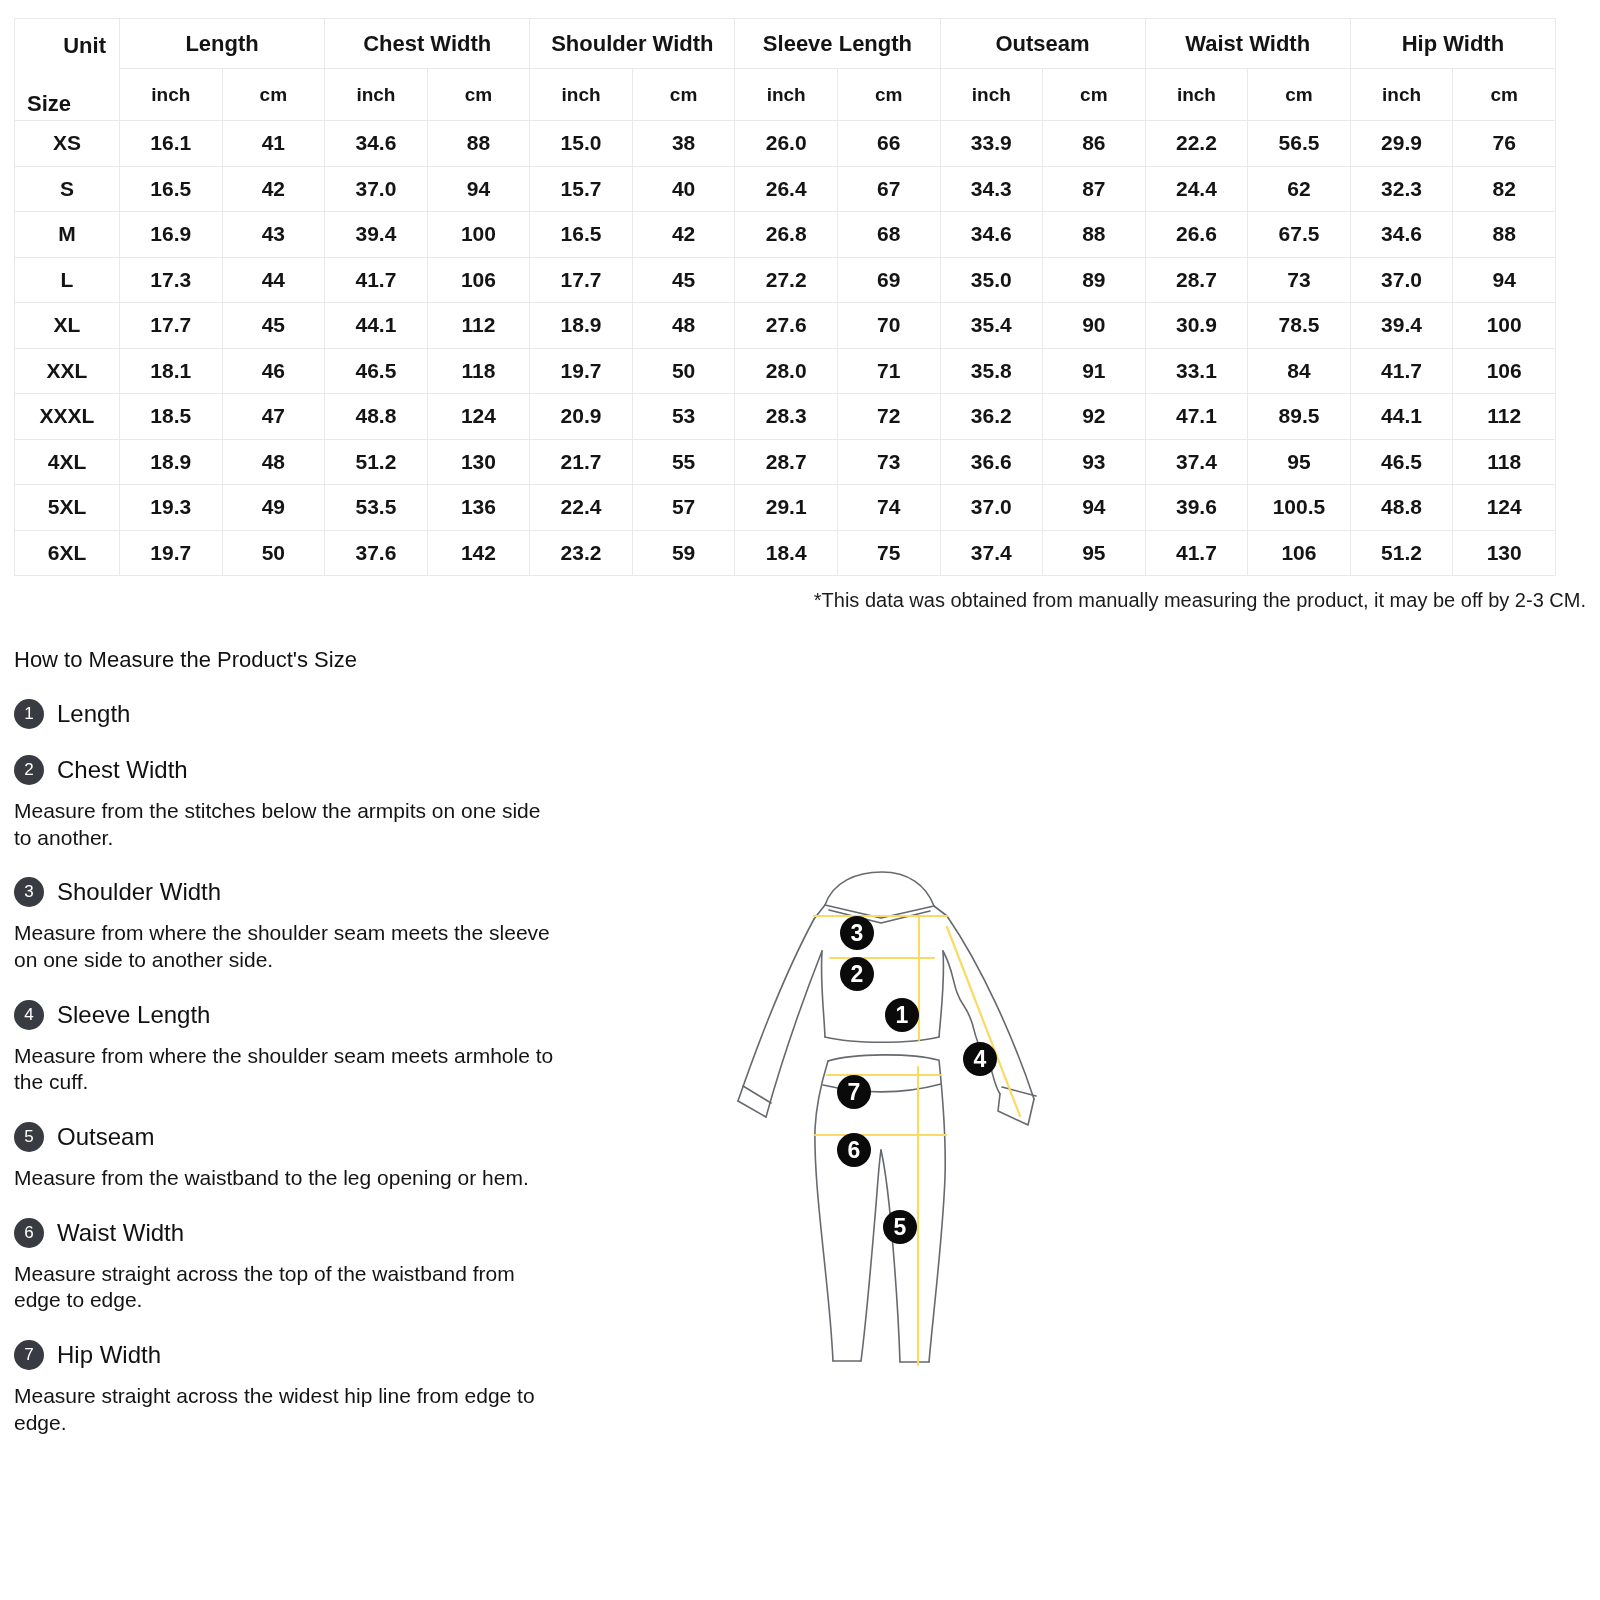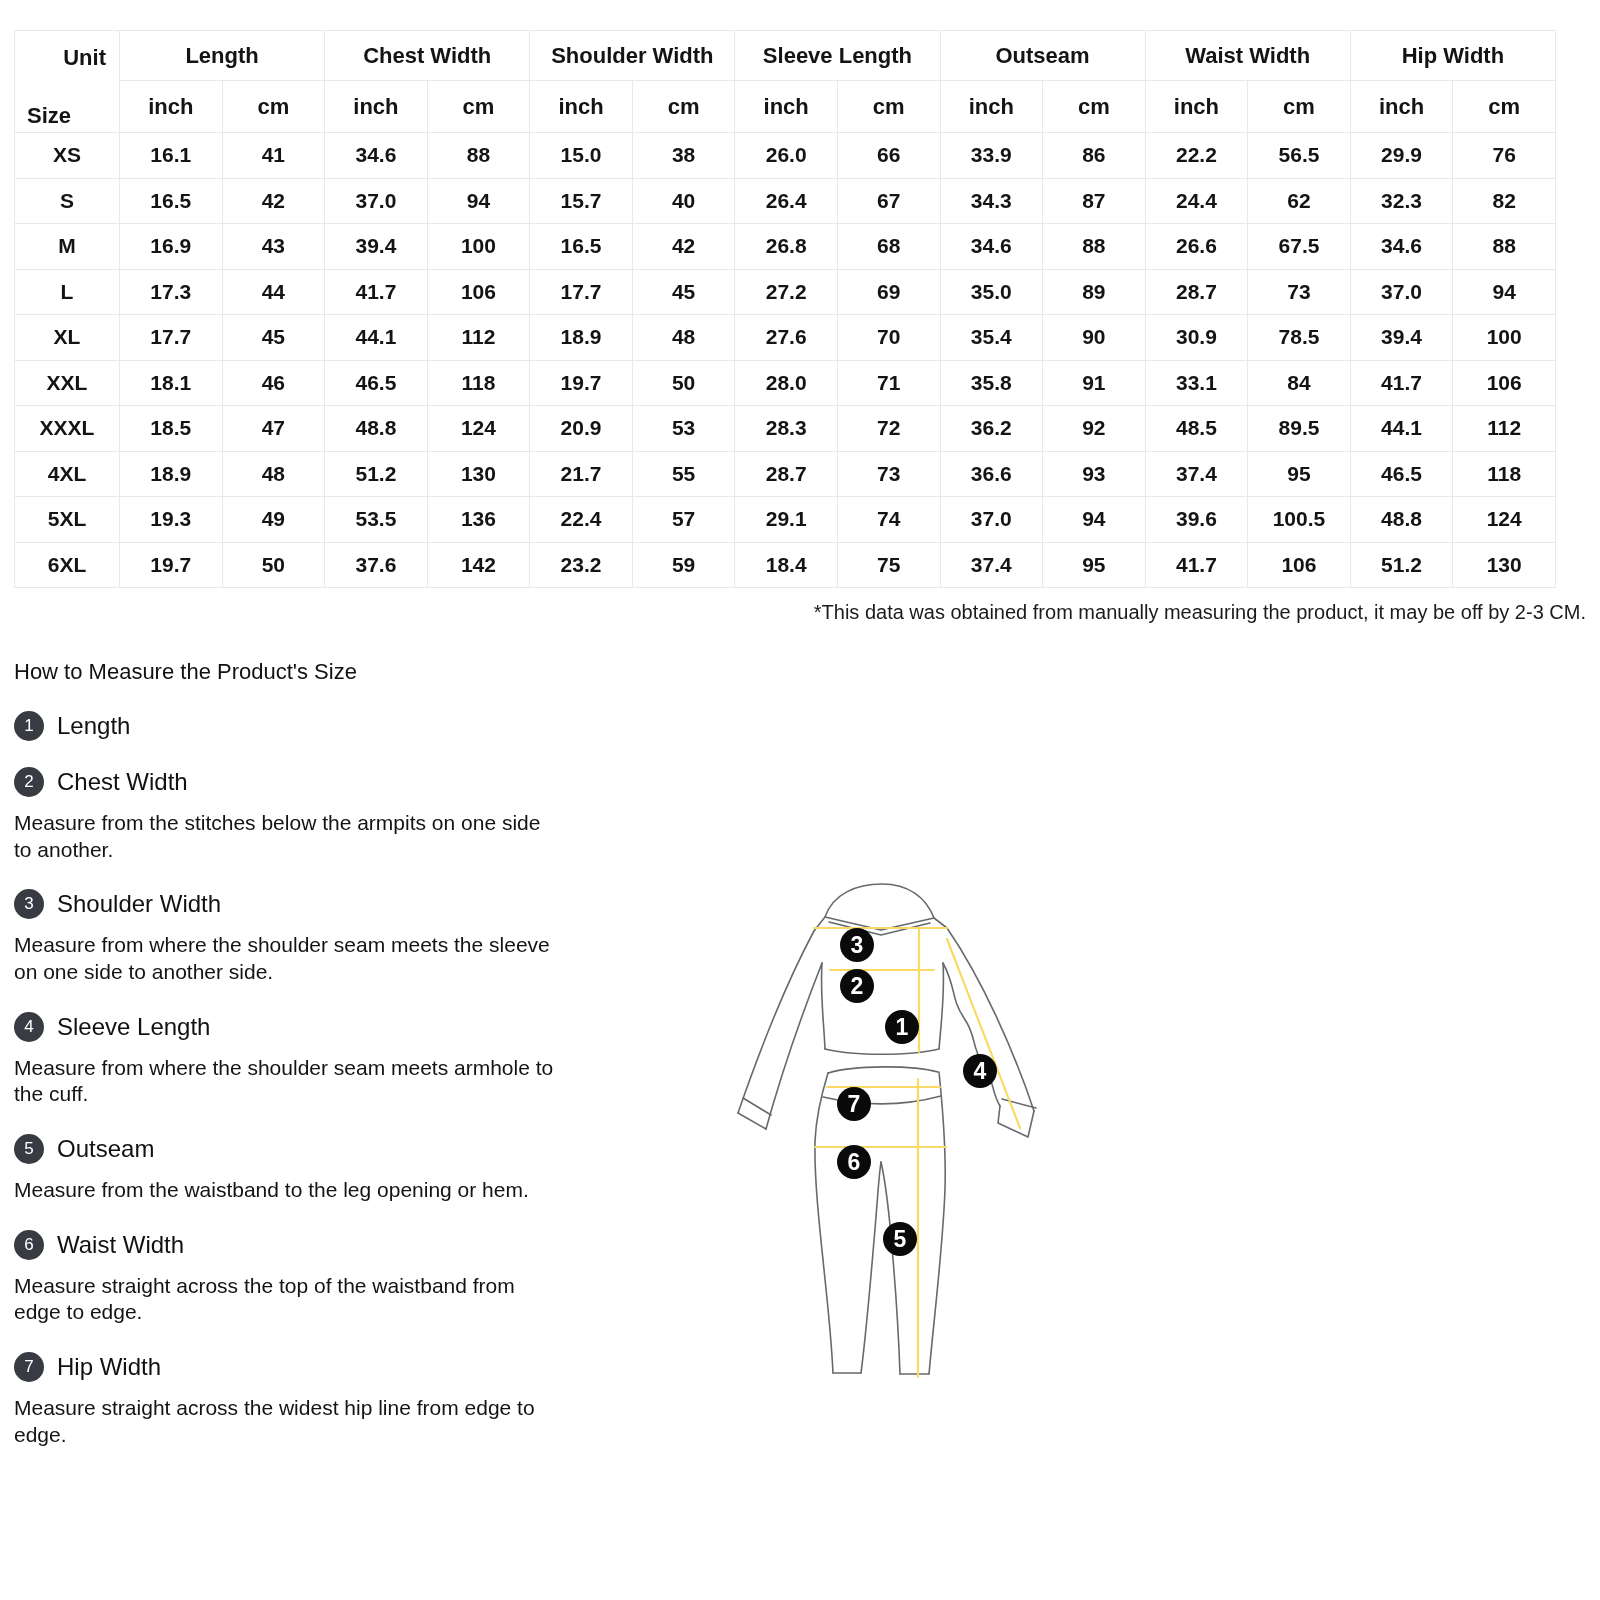--- a/index.html
+++ b/index.html
@@ -1,31 +1,31 @@
 <!DOCTYPE html>
 <html><head>
 <meta charset="utf-8">
 <style>
   html,body{margin:0;padding:0;}
   body{
     width:1600px;height:1600px;overflow:hidden;background:#ffffff;
     font-family:"Liberation Sans", sans-serif;color:#141414;
   }
-  .page{padding:26px 14px 0 14px;}
+  .page{padding:14px 14px 0 14px;}
 
   
   table.size-chart{
     border-collapse:collapse;table-layout:fixed;width:1542px;margin-top:4px;
   }
   table.size-chart th,table.size-chart td{
     border:1px solid #e9e9e9;text-align:center;vertical-align:middle;
     font-weight:700;padding:0;background:#fff;
   }
   table.size-chart thead tr.group-row th{height:49px;font-size:22px;}
-  table.size-chart thead tr.unit-row th{height:51px;font-size:22px;}
+  table.size-chart thead tr.unit-row th{height:51px;font-size:19px;}
   table.size-chart tbody th,table.size-chart tbody td{height:44.5px;font-size:21px;}
   th.corner{
     position:relative;
     background-image:linear-gradient(to bottom right,
       #ffffff calc(50% - 1px),#e0e0e0 calc(50% - 1px),
       #e0e0e0 calc(50% + 1px),#ffffff calc(50% + 1px));
   }
   th.corner .unit{position:absolute;top:14px;right:13px;font-size:22px;}
   th.corner .size{position:absolute;bottom:3px;left:12px;font-size:22px;}
 
@@ -195,21 +195,21 @@
           <td>18.5</td>
           <td>47</td>
           <td>48.8</td>
           <td>124</td>
           <td>20.9</td>
           <td>53</td>
           <td>28.3</td>
           <td>72</td>
           <td>36.2</td>
           <td>92</td>
-          <td>48.5</td>
+          <td>47.1</td>
           <td>89.5</td>
           <td>44.1</td>
           <td>112</td>
         </tr>
         <tr>
           <th>4XL</th>
           <td>18.9</td>
           <td>48</td>
           <td>51.2</td>
           <td>130</td>

